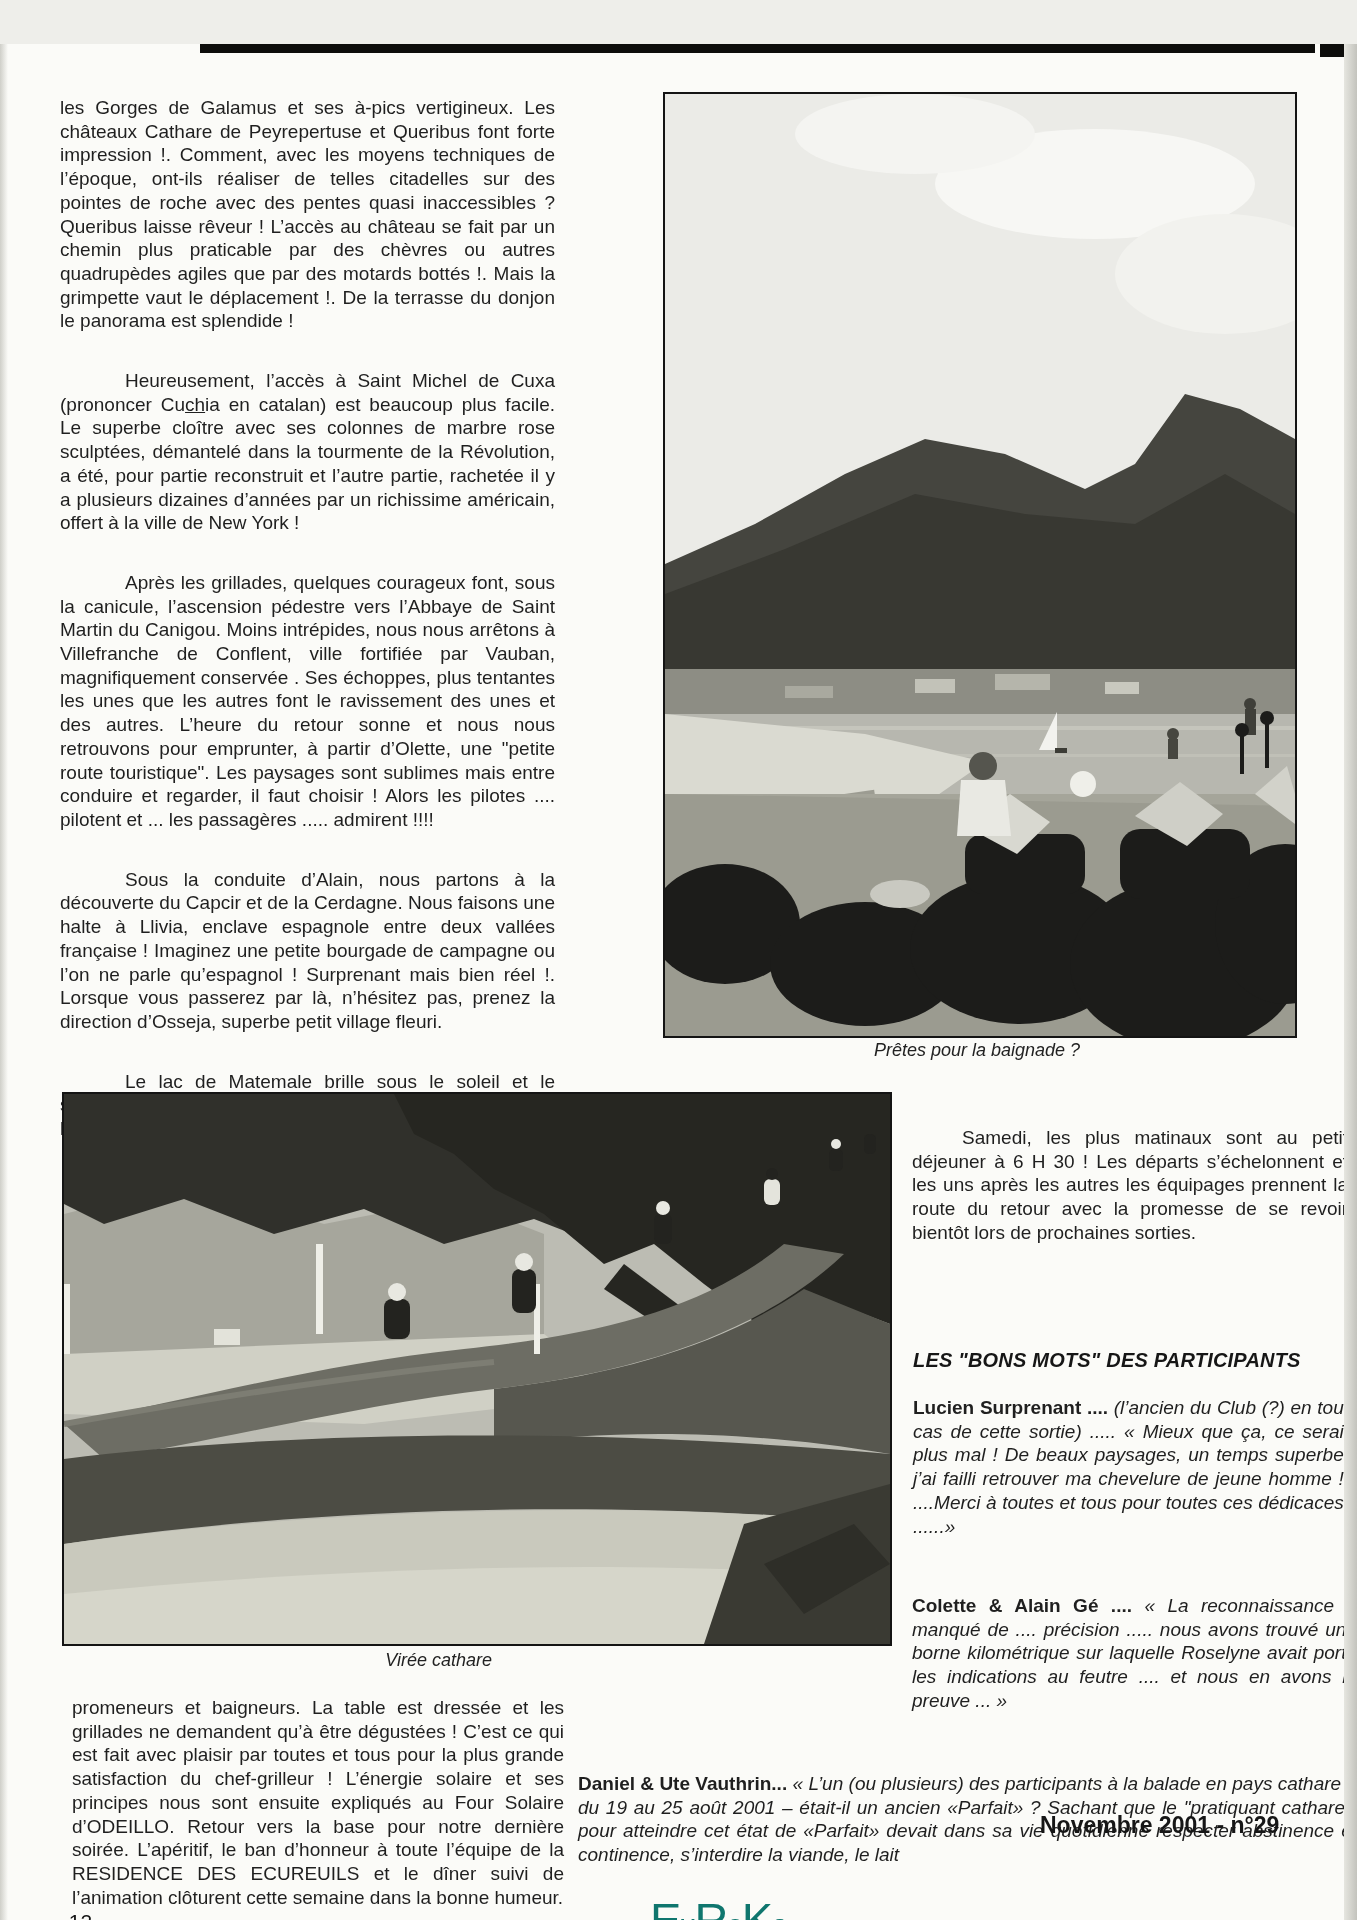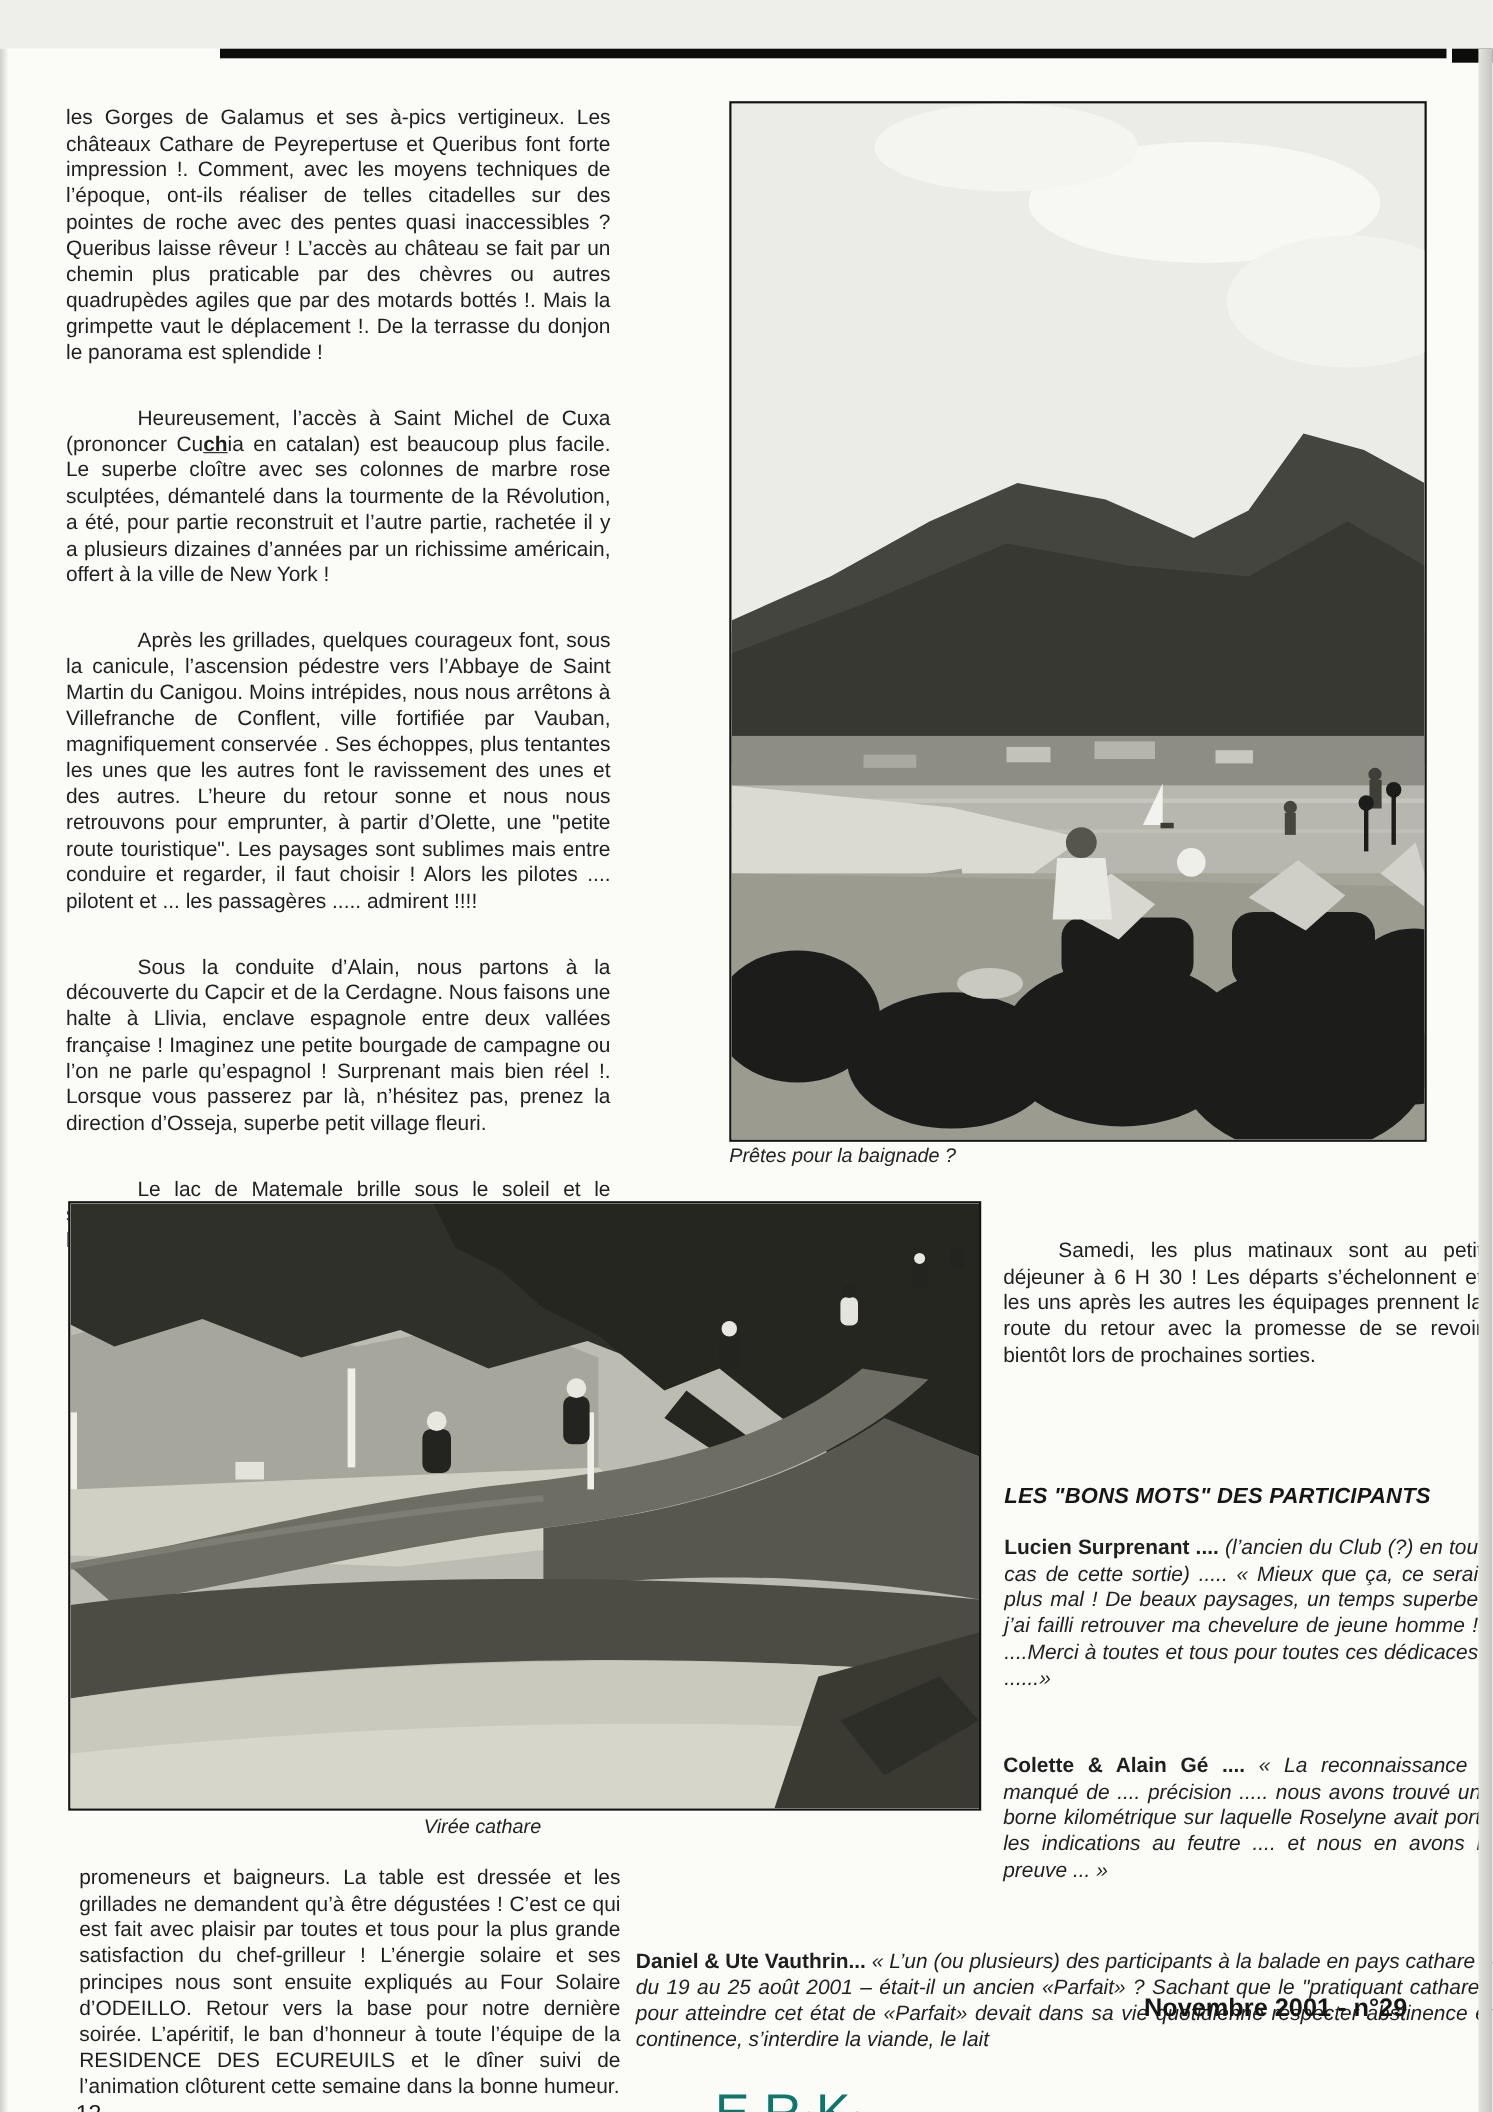--- a/index.html
+++ b/index.html
@@ -11,21 +11,21 @@
   .page{position:absolute;left:0;top:0;width:1357px;height:1920px;background:#fbfbf8;overflow:hidden;margin-top:44px;}
   
   .topbar{position:absolute;background:#0d0d0b;}
   .edge-left{position:absolute;left:0;top:0;width:8px;height:1920px;
     background:linear-gradient(90deg,#cfcfc9,rgba(251,251,248,0));}
   .edge-right{position:absolute;right:0;top:0;width:13px;height:1920px;
     background:linear-gradient(270deg,#c3c3bd,#e6e6e0);z-index:30;}
   
   .txt{font-size:19px;line-height:23.7px;color:#1f1f1f;text-align:justify;position:absolute;}
   .indent{text-indent:65px;}
-  .u-bold{font-weight:bold;text-decoration:underline;}
+  .u-bold{font-weight:normal;text-decoration:underline;}
   .caption{position:absolute;font-size:18px;font-style:italic;color:#222;}
   .quote-name{font-weight:bold;font-style:normal;}
   .quote-body{font-style:italic;}
   .heading{position:absolute;font-size:20px;font-weight:bold;font-style:italic;color:#161616;letter-spacing:.2px;}
   
   .photo{position:absolute;border:2px solid #141414;overflow:hidden;background:#d9d9d3;}
   .photo svg{display:block;}
   
   .pagenum{position:absolute;font-size:21px;font-weight:normal;color:#161616;}
   .issue{position:absolute;font-size:23px;font-weight:bold;color:#161616;white-space:nowrap;}
@@ -109,21 +109,21 @@
       <path d="M296,686 L340,686 L346,742 L292,742 Z" fill="#e9e9e3"></path>
 
       <circle cx="418" cy="690" r="13" fill="#efefe9"></circle>
 
       <rect x="575" y="640" width="4" height="40" fill="#1c1c1a"></rect>
       <rect x="600" y="628" width="4" height="46" fill="#1c1c1a"></rect>
       <circle cx="577" cy="636" r="7" fill="#1c1c1a"></circle>
       <circle cx="602" cy="624" r="7" fill="#1c1c1a"></circle>
     </svg>
   </div>
-  <div class="caption" style="left:663px;top:996px;width:628px;text-align:left;">Prêtes pour la baignade ?</div>
+  <div class="caption" style="left:663px;top:996px;width:628px;text-align:center;">Prêtes pour la baignade ?</div>
 
   <div class="photo" style="left:62px;top:1048px;width:826px;height:550px;">
     <svg width="826" height="550" viewBox="0 0 826 550">
       <rect x="0" y="0" width="826" height="550" fill="#bcbcb3"></rect>
 
       <path d="M0,210 L0,120 L120,90 L260,130 L390,105 L480,140 L480,260 L0,260 Z" fill="#a6a69c"></path>
 
       <path d="M0,260 L480,240 L560,300 L300,330 L0,320 Z" fill="#d0d0c5"></path>
       <rect x="150" y="235" width="26" height="16" fill="#e3e3da"></rect>
 

